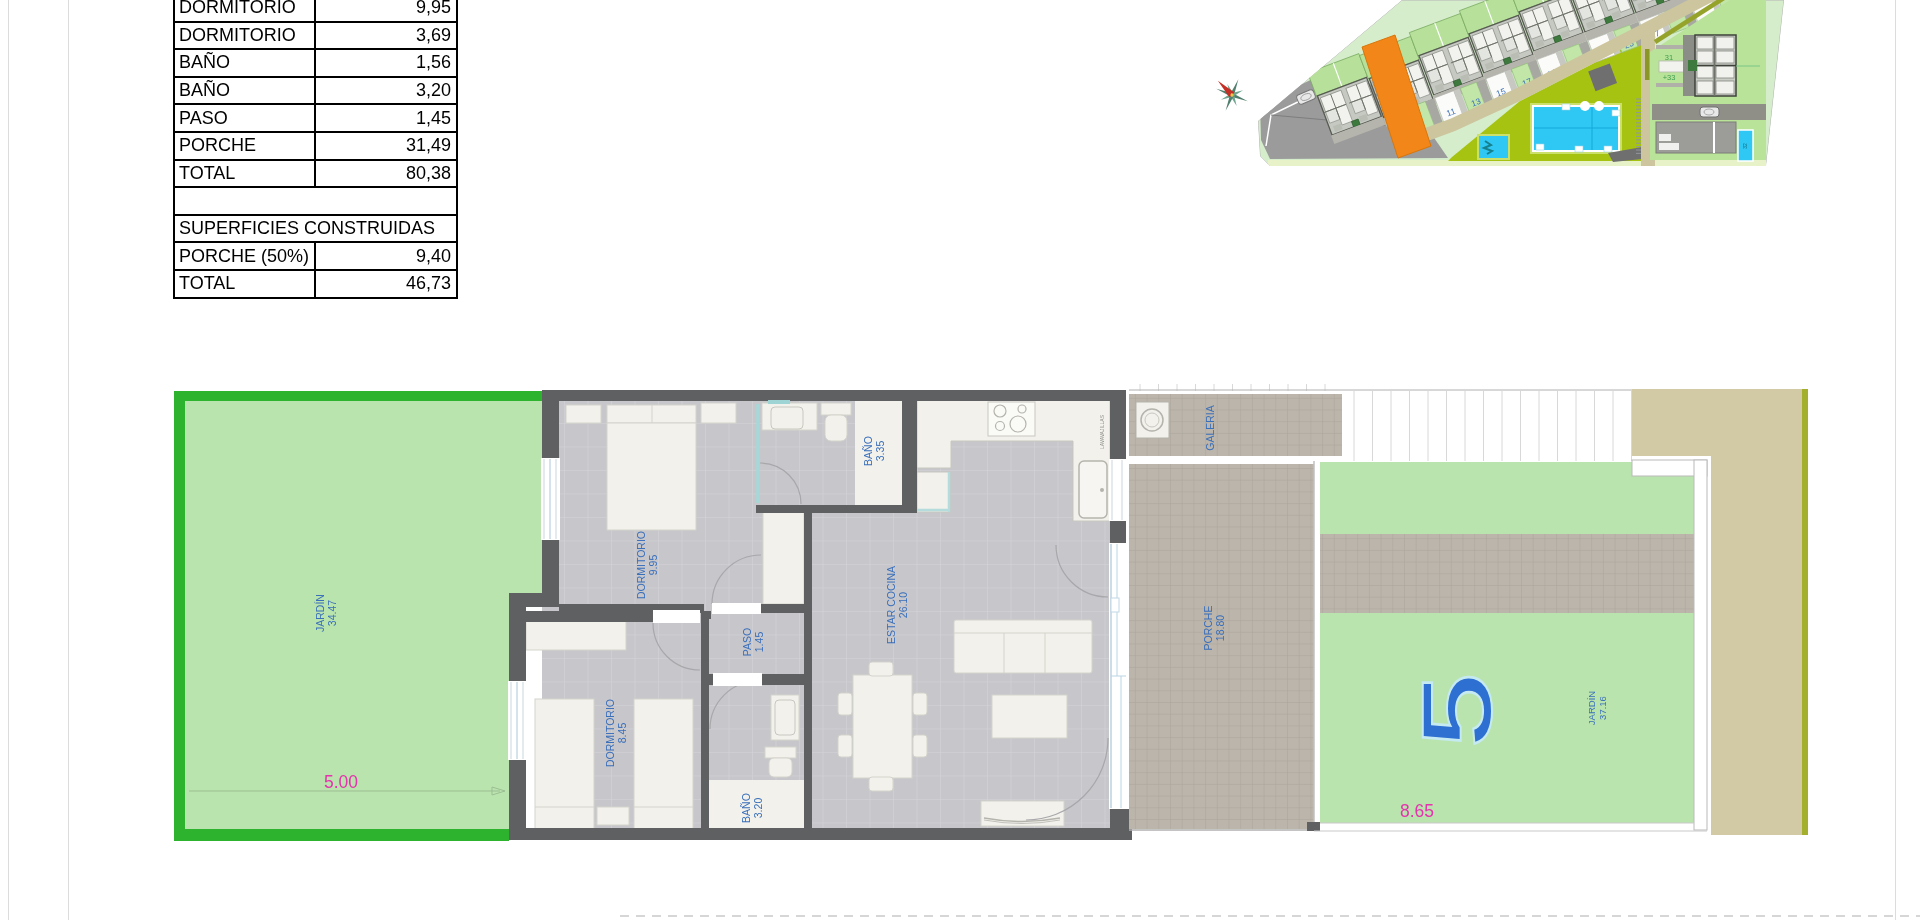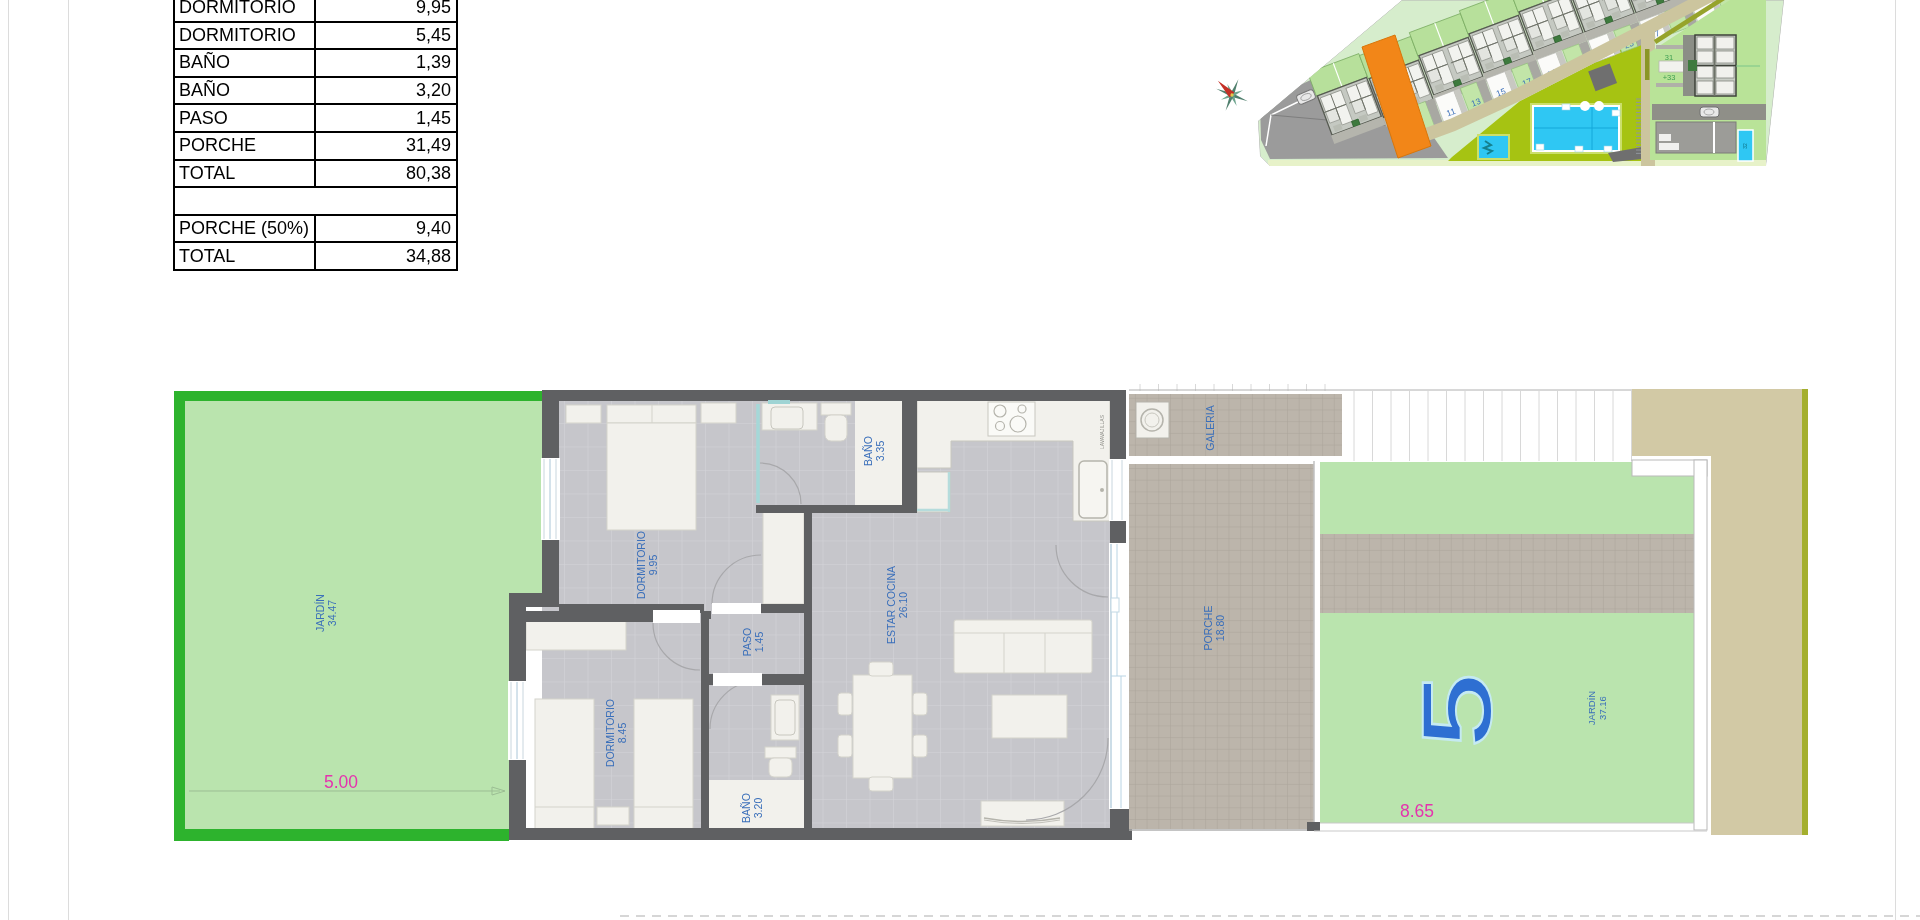--- a/index.html
+++ b/index.html
@@ -25,25 +25,25 @@
         <col style="width:135px">
         <col style="width:142px">
       </colgroup>
  <tbody>
         <tr>
           <td>DORMITORIO</td>
           <td class="num">9,95</td>
         </tr>
  <tr>
           <td>DORMITORIO</td>
-          <td class="num">5,45</td>
+          <td class="num">3,69</td>
         </tr>
  <tr>
           <td>BAÑO</td>
-          <td class="num">1,39</td>
+          <td class="num">1,56</td>
         </tr>
  <tr>
           <td>BAÑO</td>
           <td class="num">3,20</td>
         </tr>
  <tr>
           <td>PASO</td>
           <td class="num">1,45</td>
         </tr>
  <tr>
@@ -51,26 +51,29 @@
           <td class="num">31,49</td>
         </tr>
  <tr>
           <td>TOTAL</td>
           <td class="num">80,38</td>
         </tr>
  <tr>
           <td colspan="2">&nbsp;</td>
         </tr>
  <tr>
+          <td colspan="2">SUPERFICIES CONSTRUIDAS</td>
+        </tr>
+ <tr>
           <td>PORCHE (50%)</td>
           <td class="num">9,40</td>
         </tr>
  <tr>
           <td>TOTAL</td>
-          <td class="num">34,88</td>
+          <td class="num">46,73</td>
         </tr>
 </tbody>
     </table>
 <svg width="1920" height="920" viewBox="0 0 1920 920" style="position:absolute;left:0;top:0">
 <defs>
   <pattern id="floorTile" width="23.5" height="23.5" patternUnits="userSpaceOnUse">
     <rect width="23.5" height="23.5" fill="#c6c6cb"></rect>
     <path d="M0,0 H23.5 M0,0 V23.5" stroke="#d4d4d9" stroke-width="1.2" fill="none"></path>
   </pattern>
   <pattern id="porchTile" width="11.7" height="11.7" patternUnits="userSpaceOnUse">

